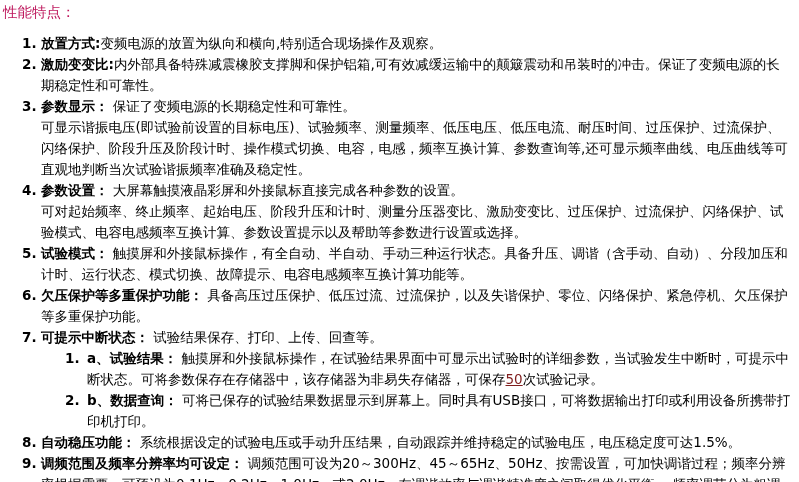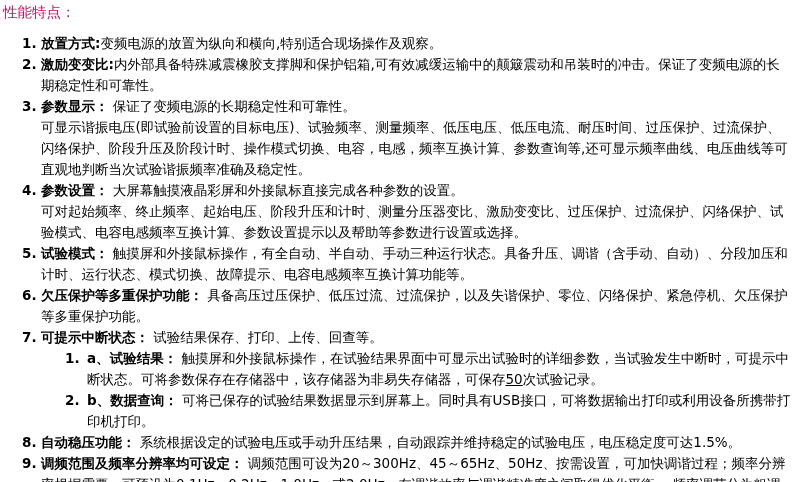--- a/index.html
+++ b/index.html
@@ -38,21 +38,21 @@
     padding-left: 84px;
     margin: 0;
   }
   .subitem .subnum {
     position: absolute;
     left: 62px;
     top: 0;
     font-weight: bold;
   }
   .subitem .label { font-weight: bold; }
-  .hl { color: #000000; text-decoration: underline; }
+  .hl { color: #7f1d1d; text-decoration: underline; }
 </style>
 </head>
 <body>
 
 <div class="doc">
 
   <h1 class="doc-title">性能特点：</h1>
 
   <p class="item">
     <span class="num">1.</span><span class="label">放置方式:</span><span>变频电源的放置为纵向和横向,特别适合现场操作及观察。</span>

